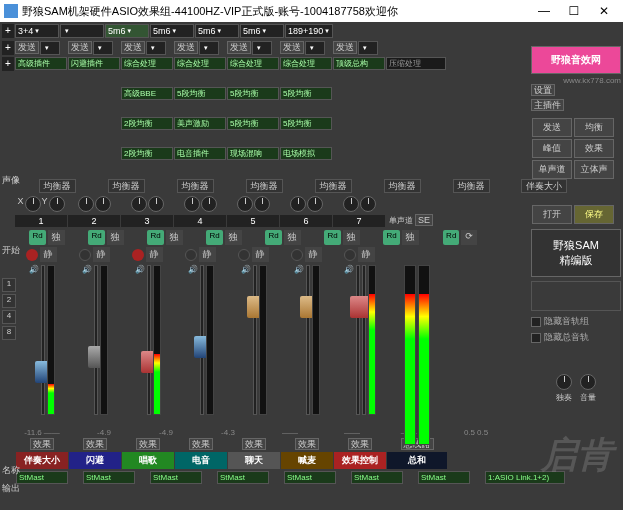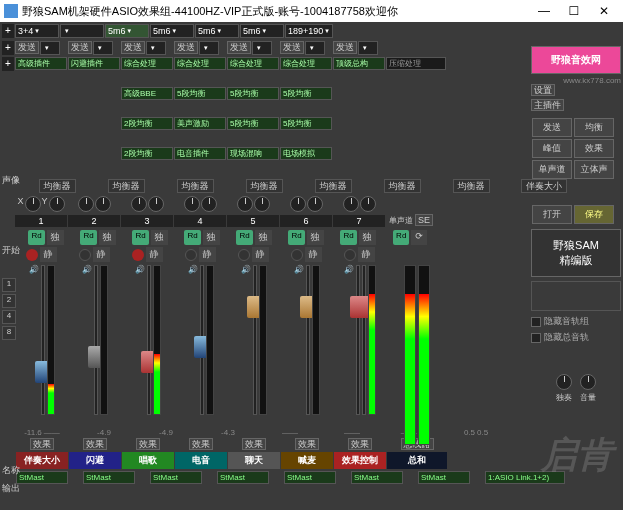--- a/index.html
+++ b/index.html
@@ -24,21 +24,21 @@
 .eqrow{display:flex;padding:2px;gap:17px}
 .eqcell{width:52px;text-align:center}
 .eqbtn{background:#333;border:1px solid #555;padding:1px 4px;font-size:9px;cursor:pointer}
 .panrow{display:flex;padding:1px 2px;gap:1px;align-items:center}
 .pancell{width:52px;display:flex;gap:1px;justify-content:center}
 .knob{width:16px;height:16px;border-radius:50%;background:#222;border:1px solid #666;cursor:pointer;position:relative}
 .knob::after{content:"";position:absolute;width:1px;height:6px;background:#ccc;left:50%;top:1px}
 .chrow{display:flex;padding:2px;gap:1px}
 .chcell{width:52px;text-align:center}
 .chnum{background:#222;color:#fff;padding:1px;font-size:9px}
-.rdrow{display:flex;padding:1px 8px;gap:0}
+.rdrow{display:flex;padding:1px 2px;gap:7px}
 .rdcell{width:52px;display:flex;gap:2px;justify-content:center}
 .rd{background:#4a7;color:#000;padding:1px 3px;font-size:8px;cursor:pointer;border-radius:2px}
 .solo{background:#444;color:#ccc;padding:1px 4px;font-size:9px;cursor:pointer}
 .recrow{display:flex;padding:1px 2px;gap:1px}
 .reccell{width:52px;display:flex;gap:2px;justify-content:center;align-items:center}
 .rec{width:12px;height:12px;border-radius:50%;background:#a22;cursor:pointer}
 .rec.off{background:#333;border:1px solid #555}
 .mute{background:#444;color:#ccc;padding:1px 4px;font-size:9px;cursor:pointer}
 .faders{display:flex;padding:2px;gap:1px}
 .fadercell{width:52px;display:flex;gap:2px;justify-content:center;align-items:flex-start;height:160px;position:relative}

